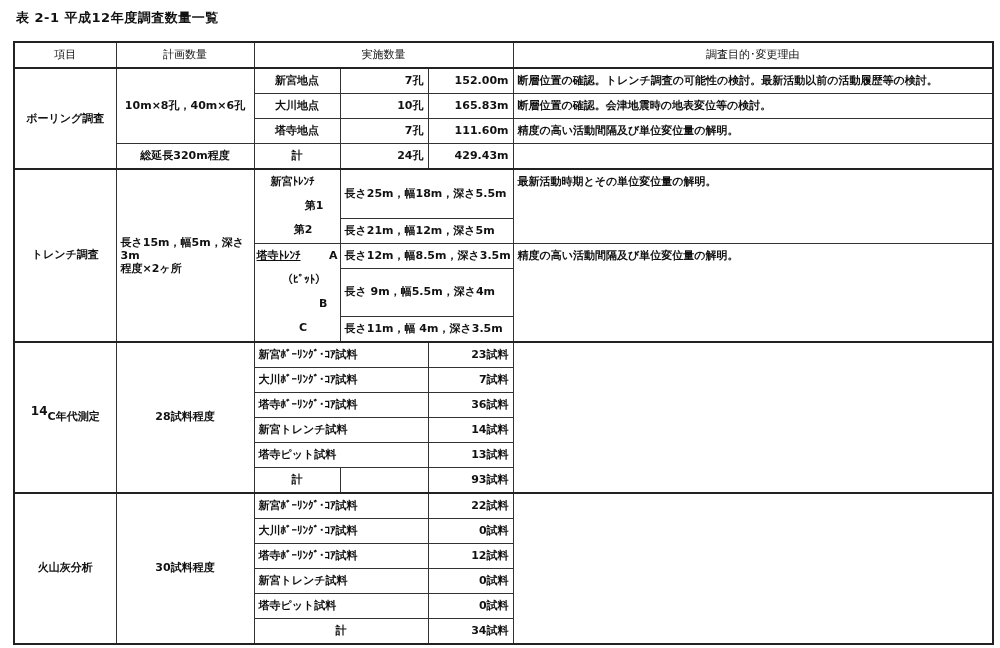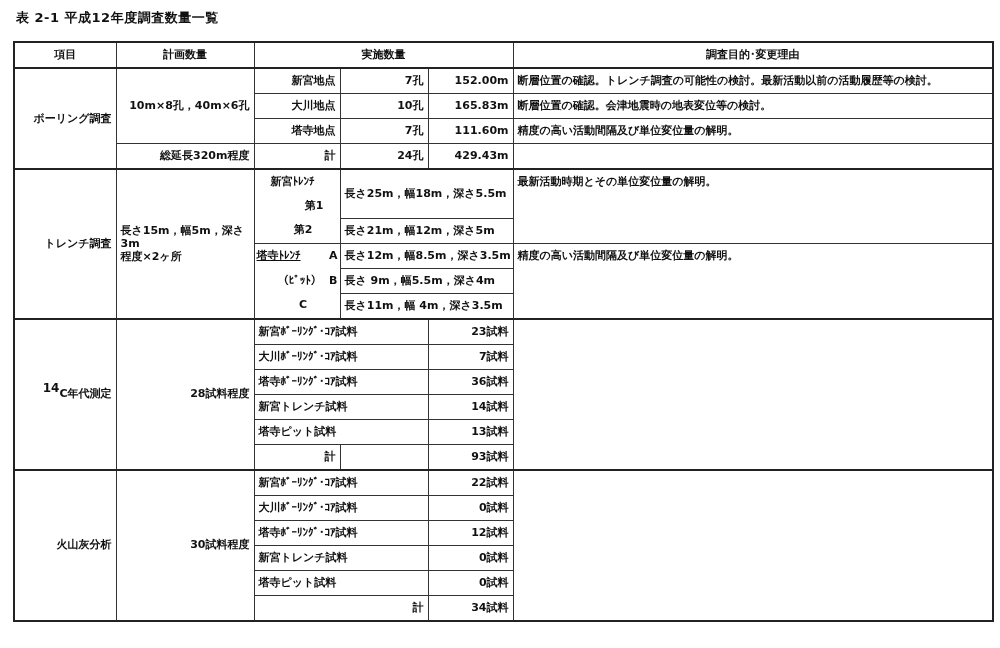--- a/index.html
+++ b/index.html
@@ -2,22 +2,22 @@
 <html><head>
 <meta charset="utf-8">
 <style>
   html, body { margin:0; padding:0; background:#fff; }
   body { width:1000px; height:648px; position:relative; overflow:hidden;
          font-family:"DejaVu Sans", "Liberation Sans", sans-serif; color:#111; }
   .title { position:absolute; left:16px; top:9px; font-size:13px; font-weight:bold; letter-spacing:0.5px; }
   table { position:absolute; left:13px; top:41px; border-collapse:collapse; table-layout:fixed;
           width:979px; border:2px solid #222; font-size:11px; font-weight:bold; }
   td, th { border:1px solid #333; padding:0 4px; height:24px; line-height:24px; white-space:nowrap; overflow:hidden; }
-  th { font-weight:bold; height:23px; }
-  .c { text-align:right;margin-left:44px; }
+  th { font-weight:normal; height:23px; }
+  .c { text-align:center;margin-left:44px; }
   .r { text-align:right;padding-left:16px; }
   .l { text-align:left;margin-left:28px; }
   .sec-top td { border-top:2px solid #222; }
   .hdr th { border-bottom:1px solid #222; }
   .dotb { border-bottom:1px dotted #444 !important; }
   .dotr { border-right:1px dotted #444 !important; }
   .nob { border-bottom:none !important; }
   .not { border-top:none !important;text-align:center; }
   .va-top { vertical-align:top; }
   .wrap { white-space:normal; line-height:13px; }
@@ -94,21 +94,21 @@
   </tr>
   <tr>
     <td class="nob" style="padding:0 2px;text-decoration:underline;">
       <span>塔寺ﾄﾚﾝﾁ</span>
       <span style="float:right">A</span>
     </td>
     <td colspan="2" class="l">長さ12m，幅8.5m，深さ3.5m</td>
     <td rowspan="3" class="l va-top">精度の高い活動間隔及び単位変位量の解明。</td>
   </tr>
   <tr>
-    <td class="not nob" style="padding:0 2px;">
+    <td class="not nob" style="padding:0 12px;">
       <span style="padding-left:14px">（ﾋﾟｯﾄ）</span>
       <span style="float:right">B</span>
     </td>
     <td colspan="2" class="l dotb">長さ 9m，幅5.5m，深さ4m</td>
   </tr>
   <tr>
     <td class="r not">C</td>
     <td colspan="2" class="l">長さ11m，幅 4m，深さ3.5m</td>
   </tr>
 

